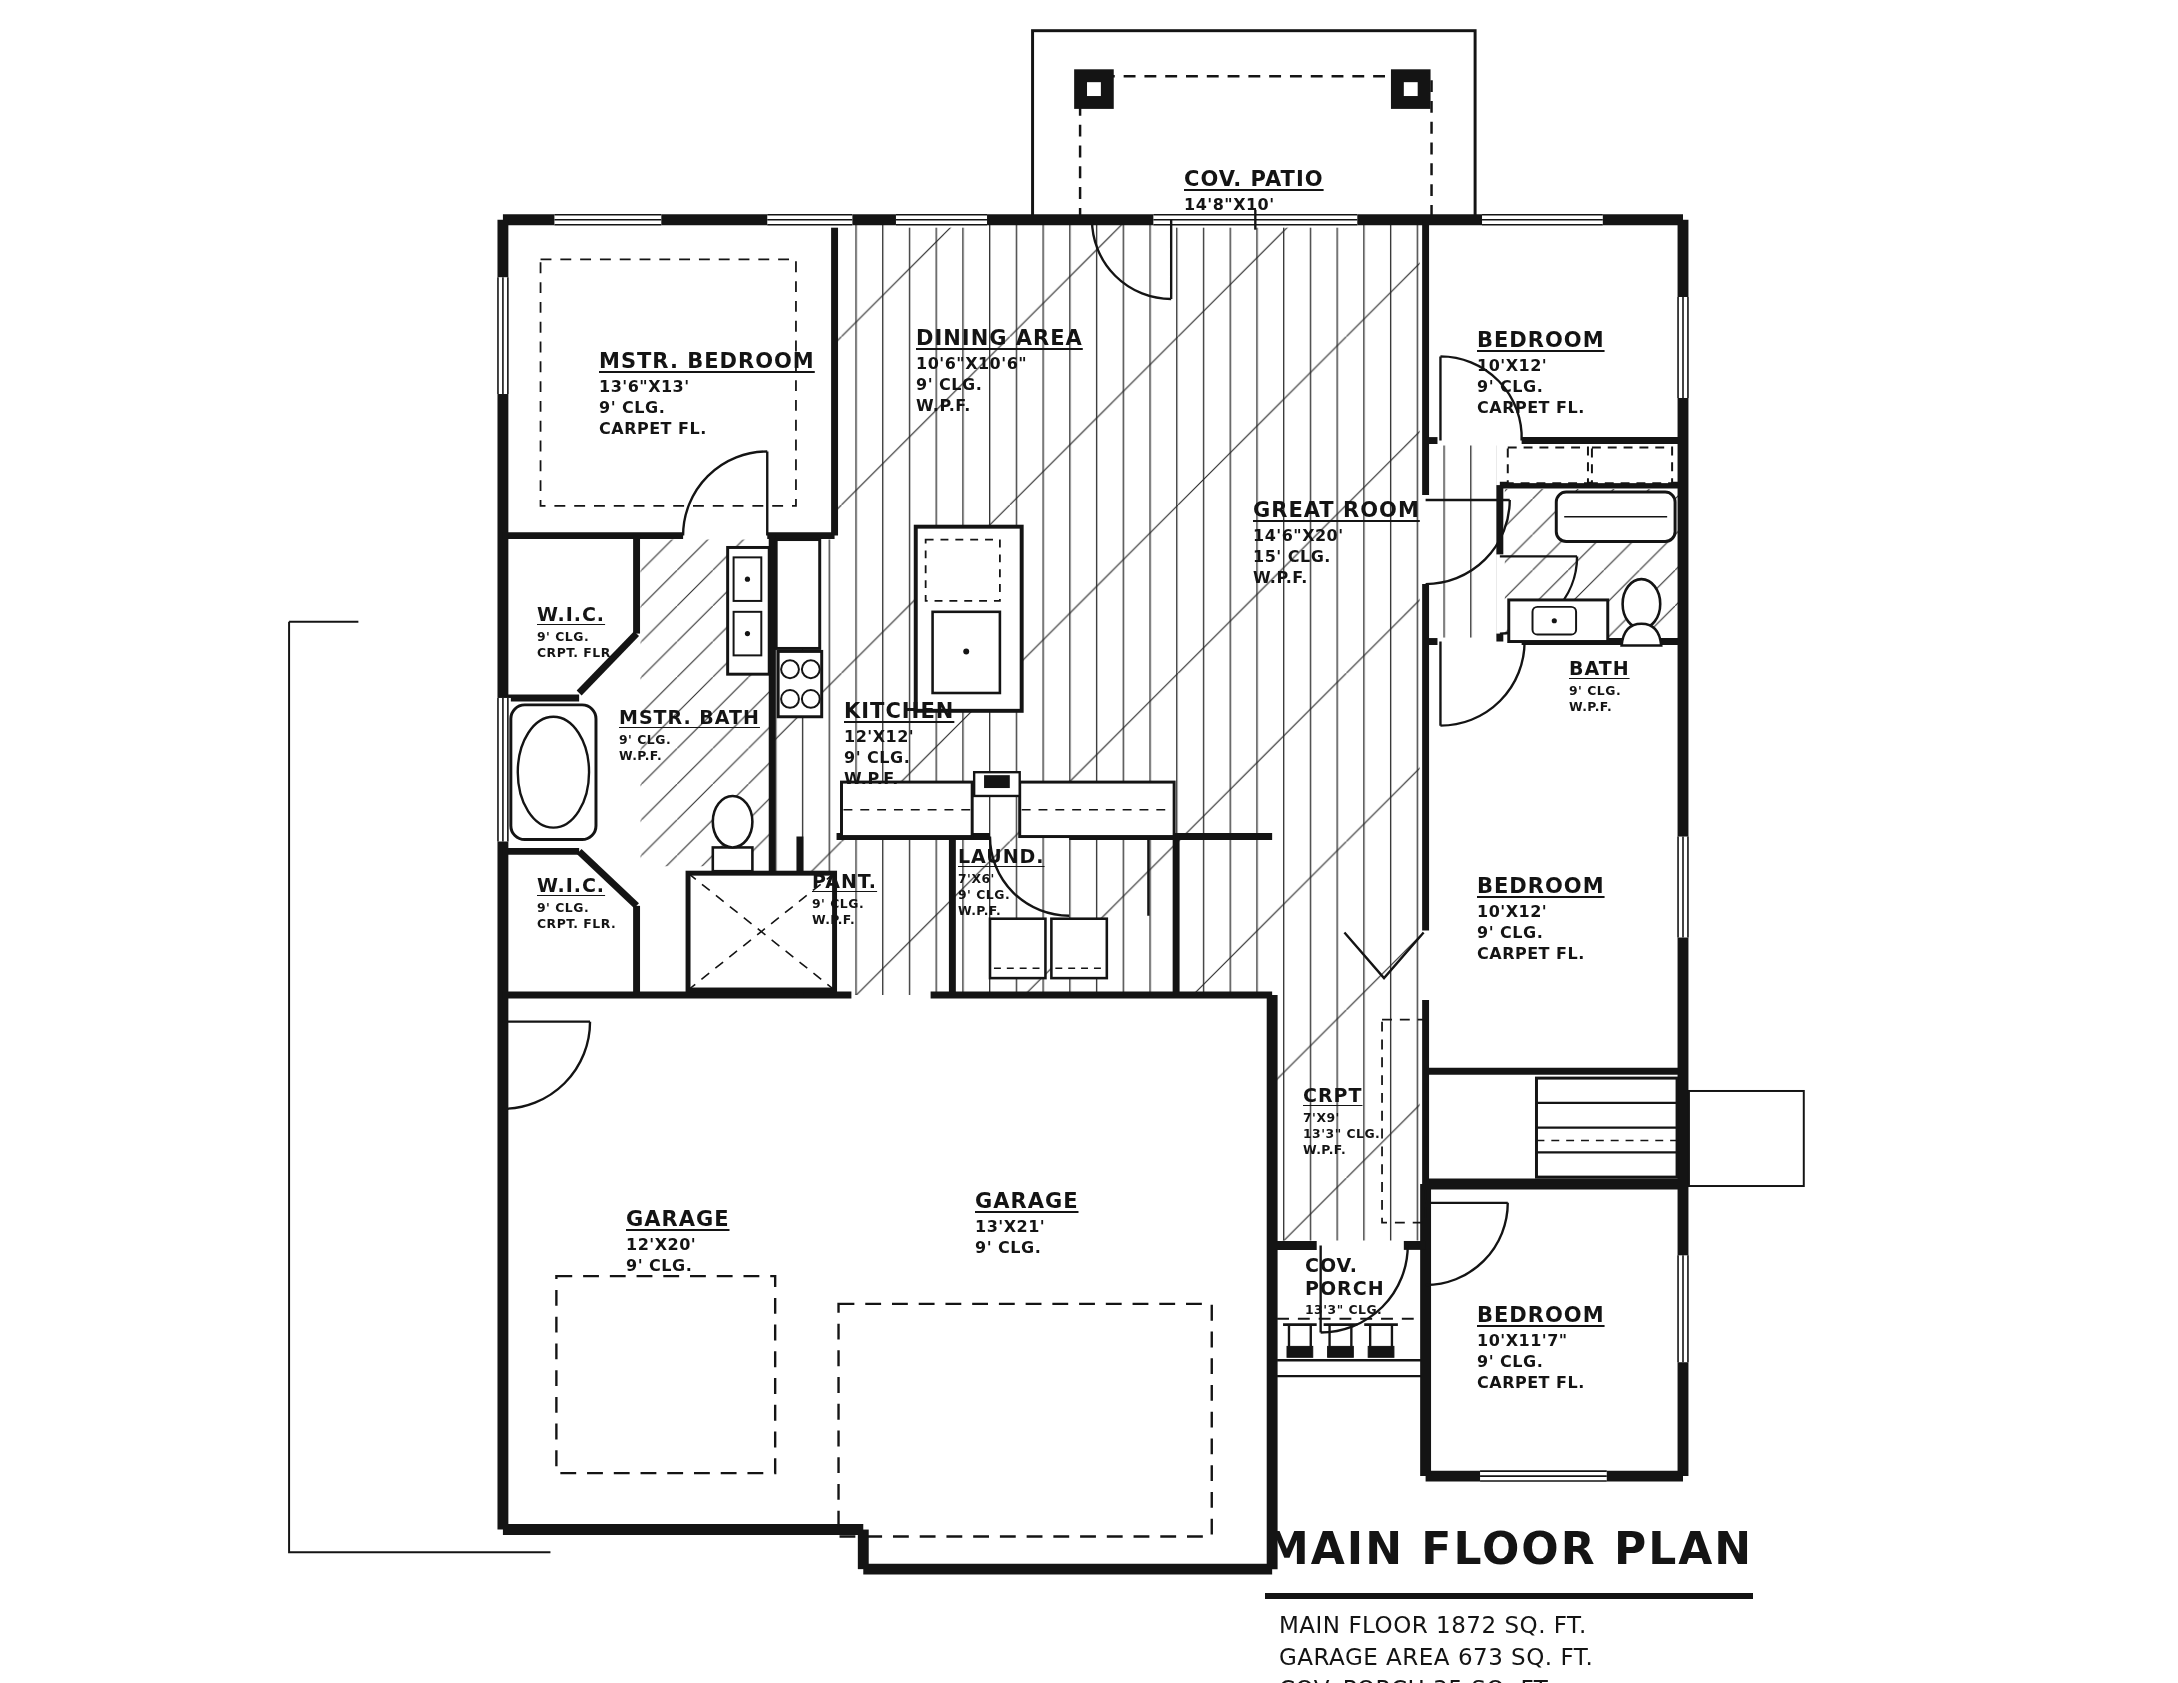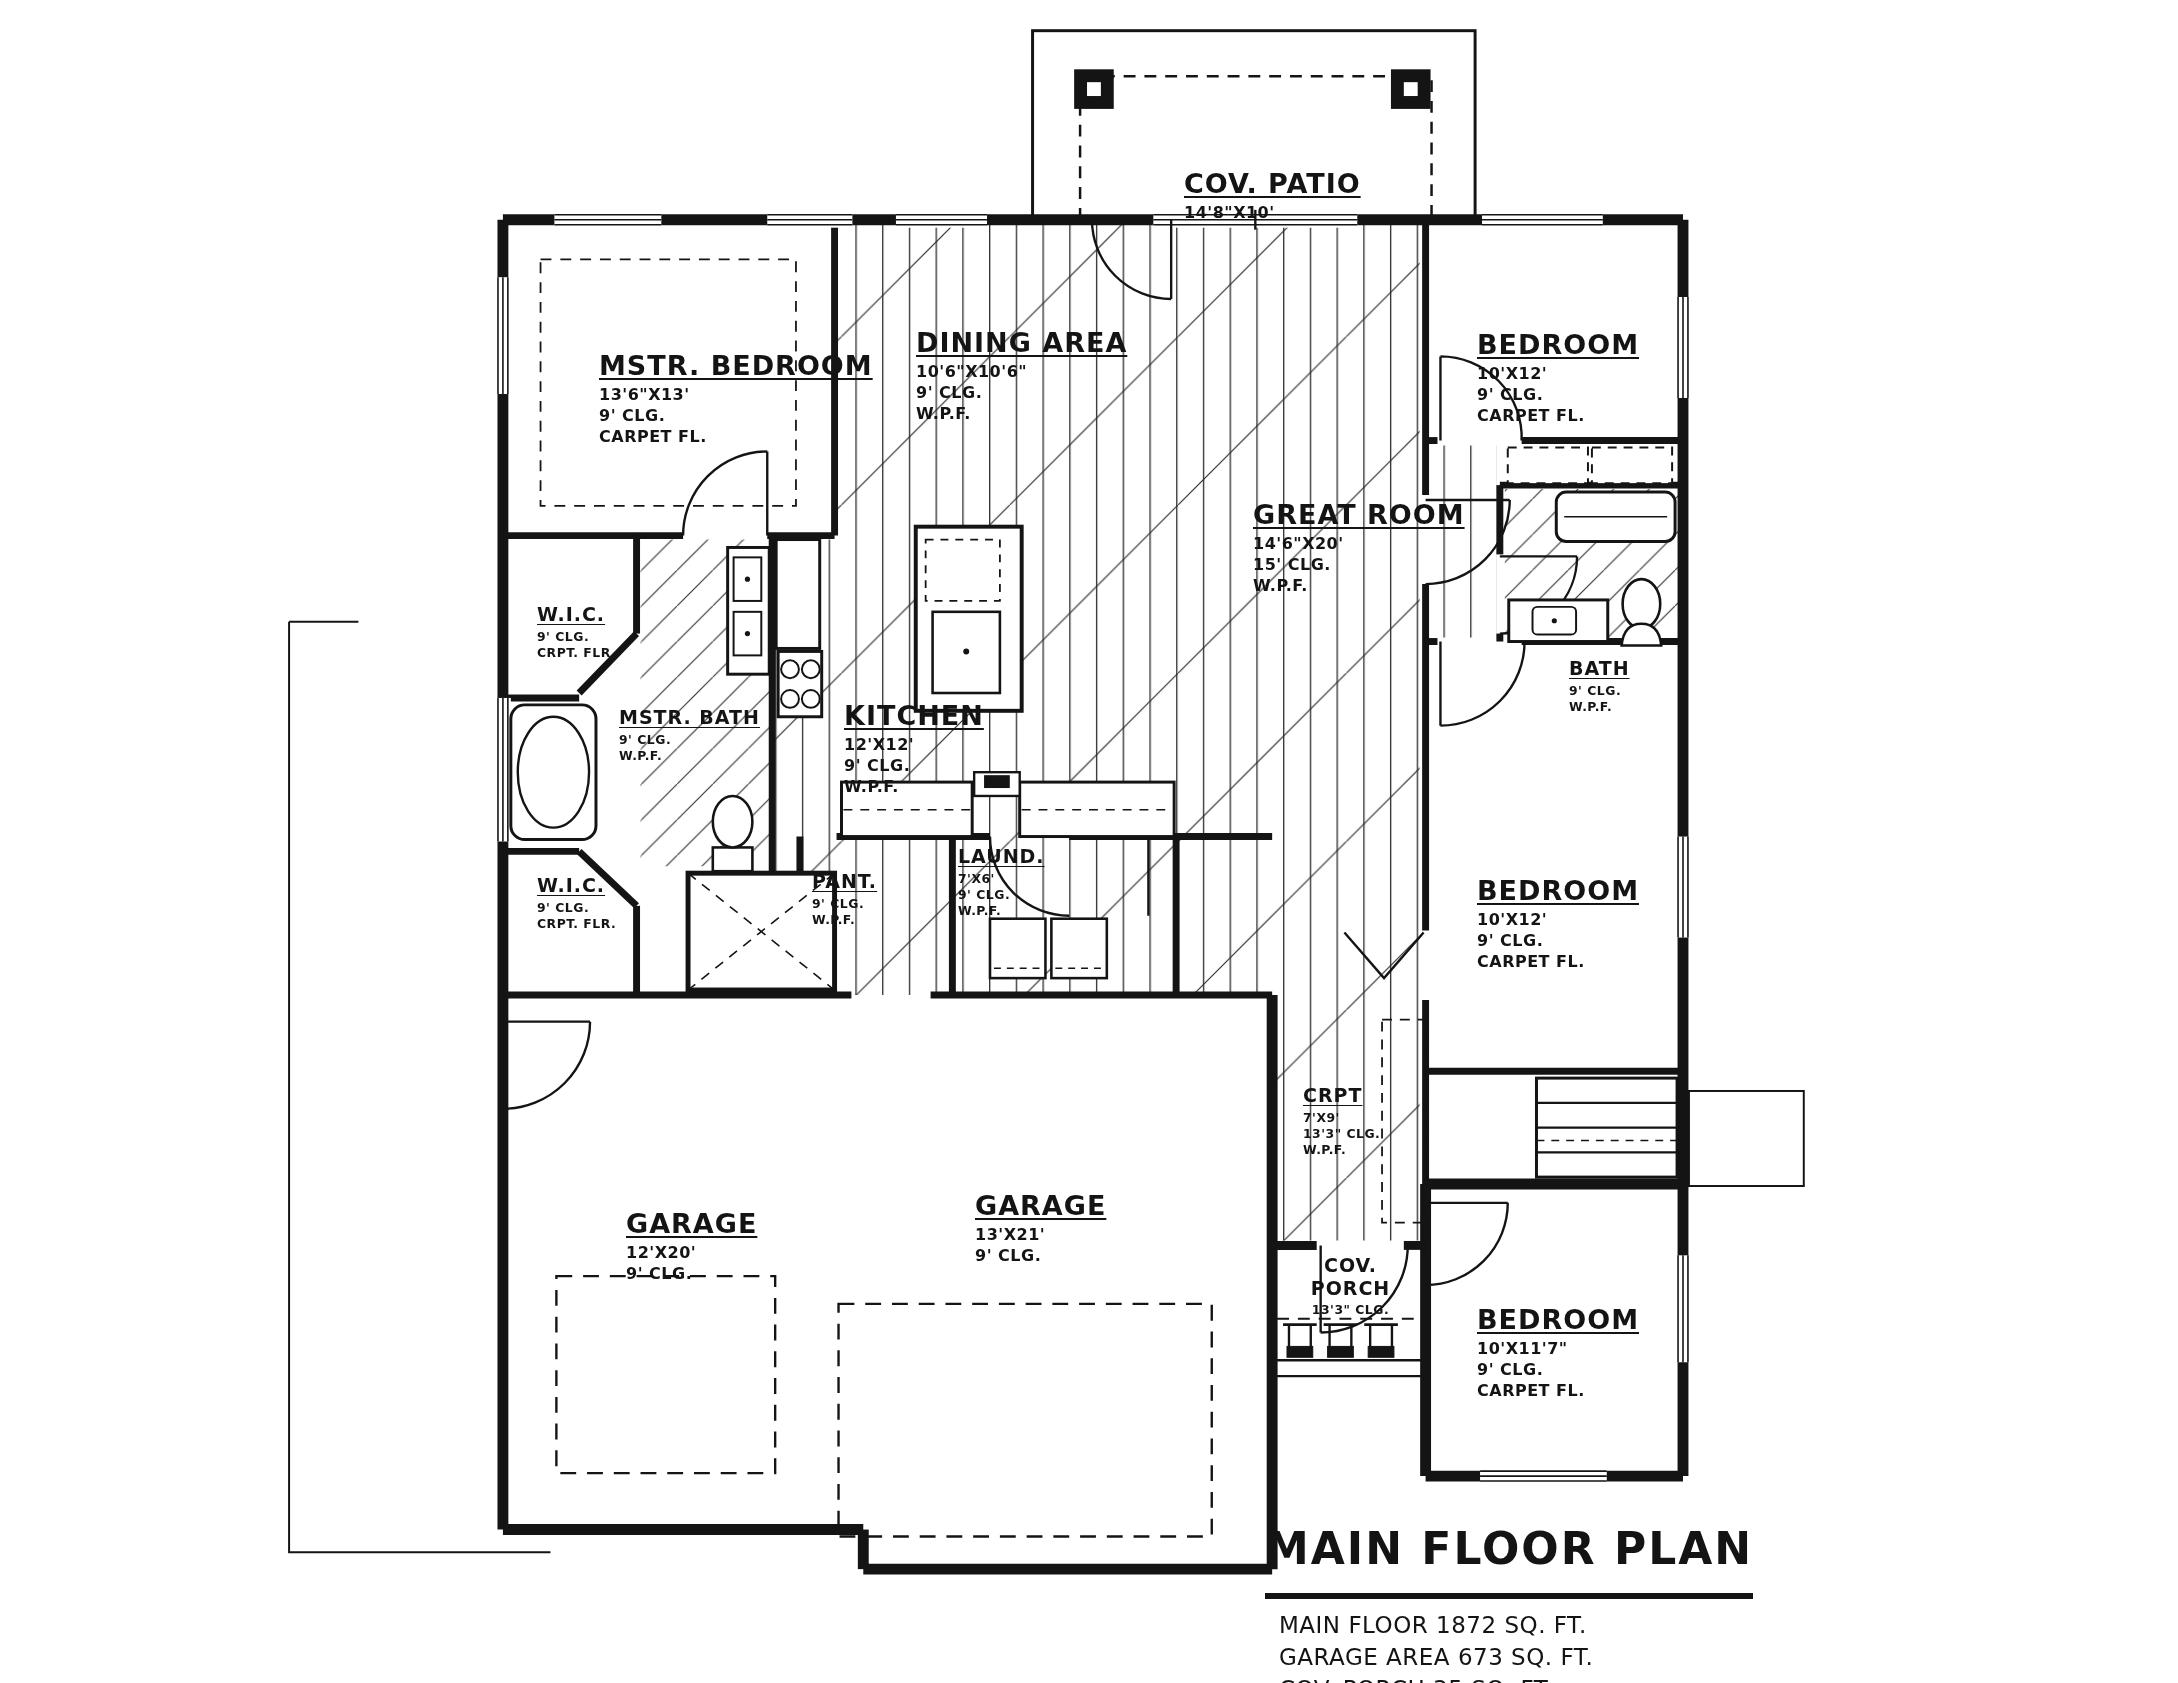--- a/index.html
+++ b/index.html
@@ -1,24 +1,24 @@
 <!DOCTYPE html>
 <html><head>
 <meta charset="utf-8">
 <style>
   html,body{margin:0;padding:0;background:#ffffff;}
   #plan{position:relative;width:2178px;height:1683px;background:#fff;
         font-family:"DejaVu Sans", sans-serif;color:#141414;overflow:hidden;}
   #plan svg{position:absolute;left:0;top:0;}
   .rlabel{position:absolute;font-weight:bold;line-height:1.3;letter-spacing:0.5px;white-space:nowrap;}
-  .rt{font-size:27px;text-decoration:underline;text-underline-offset:3px;margin-bottom:2px;letter-spacing:1px;}
+  .rt{font-size:21px;text-decoration:underline;text-underline-offset:3px;margin-bottom:2px;letter-spacing:1px;}
   .rl{font-size:16px;}
   .sm .rt{font-size:19px;}
   .sm .rl{font-size:12.4px;}
-  .ctr{text-align:center;}
+  .ctr{}
   #titleblock{position:absolute;left:1265px;top:1523px;}
   #tb-title{font-size:44px;font-weight:bold;letter-spacing:2px;
             border-bottom:6px solid #141414;padding-bottom:19px;}
   .tb-line{font-size:23px;font-weight:normal;margin-left:14px;line-height:1.4;letter-spacing:0.5px;}
   #tb-lines{margin-top:10px;}
 </style>
 </head>
 <body>
 
 <div id="plan">

